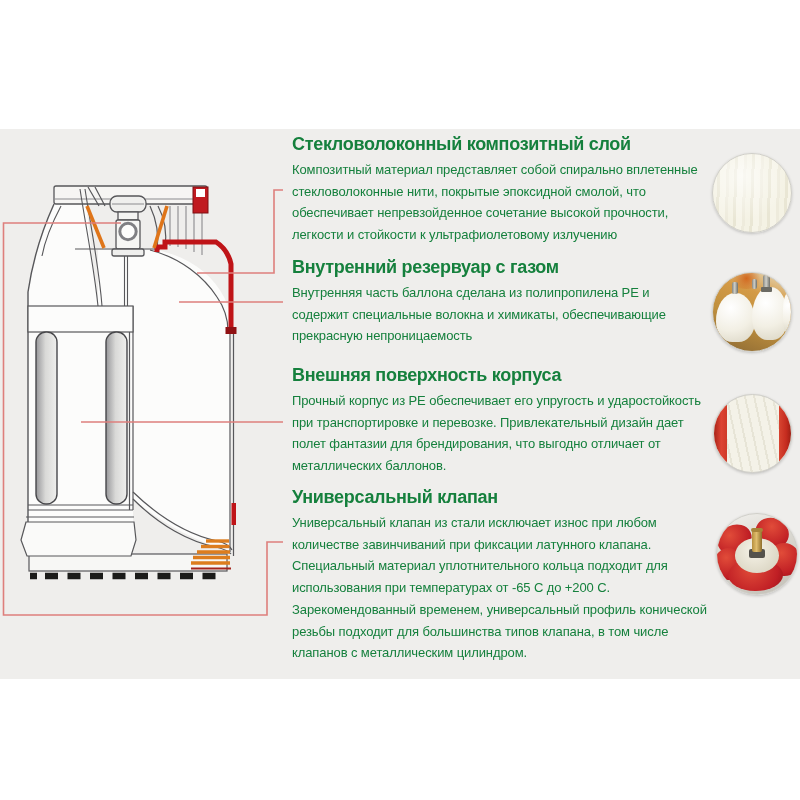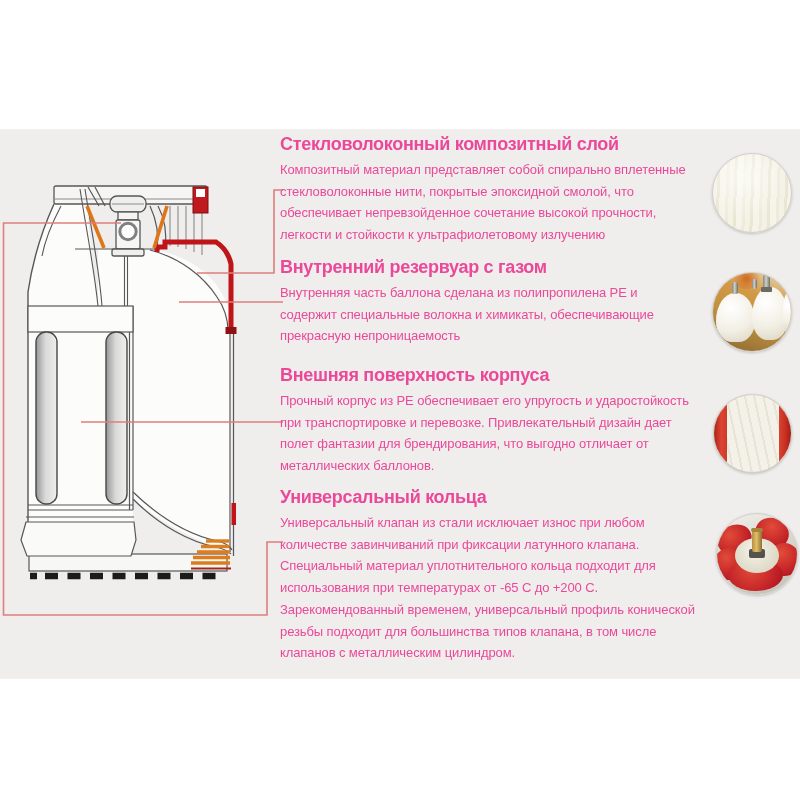--- a/index.html
+++ b/index.html
@@ -1,20 +1,20 @@
 <!DOCTYPE html>
 <html><head>
 <meta charset="utf-8">
 <style>
   html,body{margin:0;padding:0;background:#ffffff;}
   .canvas{position:relative;width:800px;height:800px;background:#ffffff;overflow:hidden;
           font-family:"Liberation Sans","DejaVu Sans",sans-serif;}
   .band{position:absolute;left:0;top:129px;width:800px;height:550px;background:#efeeec;}
   .diagram{position:absolute;left:0;top:130px;width:292px;height:552px;}
-  .txt{position:absolute;left:280px;width:416px;color:#ec4899;}
+  .txt{position:absolute;left:292px;width:416px;color:#15803d;}
   .txt h3{margin:0 0 5px 0;font-size:18px;line-height:20px;font-weight:bold;letter-spacing:-0.3px;}
   .txt p{margin:0;font-size:13px;line-height:21.7px;letter-spacing:-0.1px;}
   .s1{top:134px;} .s2{top:257px;} .s3{top:365px;} .s4{top:487px;}
   .photo{position:absolute;border-radius:50%;overflow:hidden;border:1px solid #d0cfc9;
          box-shadow:0 1px 3px rgba(0,0,0,.2);}
   .photo>div{position:absolute;}
   
   .ph1{left:712px;top:153px;width:78px;height:78px;
        background:repeating-linear-gradient(92deg,#f4f2e4 0 5px,#e9e6d4 5px 8px,#f6f4e8 8px 14px,#eeebdc 14px 17px);}
   .ph1 .gloss{left:0;top:0;right:0;bottom:0;background:radial-gradient(circle at 38% 28%,rgba(255,255,255,.65),rgba(255,255,255,0) 62%);}
@@ -157,21 +157,21 @@
   </section>
   <section class="txt s3">
     <h3>Внешняя поверхность корпуса</h3>
     <p>Прочный корпус из PE обеспечивает его упругость и ударостойкость при транспортировке и перевозке. Привлекательный дизайн дает полет фантазии для брендирования, что выгодно отличает от металлических баллонов.</p>
   </section>
   <section class="txt s2">
     <h3>Внутренний резервуар с газом</h3>
     <p>Внутренняя часть баллона сделана из полипропилена PE и содержит специальные волокна и химикаты, обеспечивающие прекрасную непроницаемость</p>
   </section>
   <section class="txt s4">
-    <h3>Универсальный кольца</h3>
+    <h3>Универсальный клапан</h3>
     <p>Универсальный клапан из стали исключает износ при любом количестве завинчиваний при фиксации латунного клапана. Специальный материал уплотнительного кольца подходит для использования при температурах от -65 С до +200 С. Зарекомендованный временем, универсальный профиль конической резьбы подходит для большинства типов клапана, в том числе клапанов с металлическим цилиндром.</p>
   </section>
 
   <div class="photo ph1">
     <div class="gloss"></div>
   </div>
   <div class="photo ph2">
     <div class="glow"></div>
     <div class="tank t1"></div>
     <div class="tank t2"></div>

